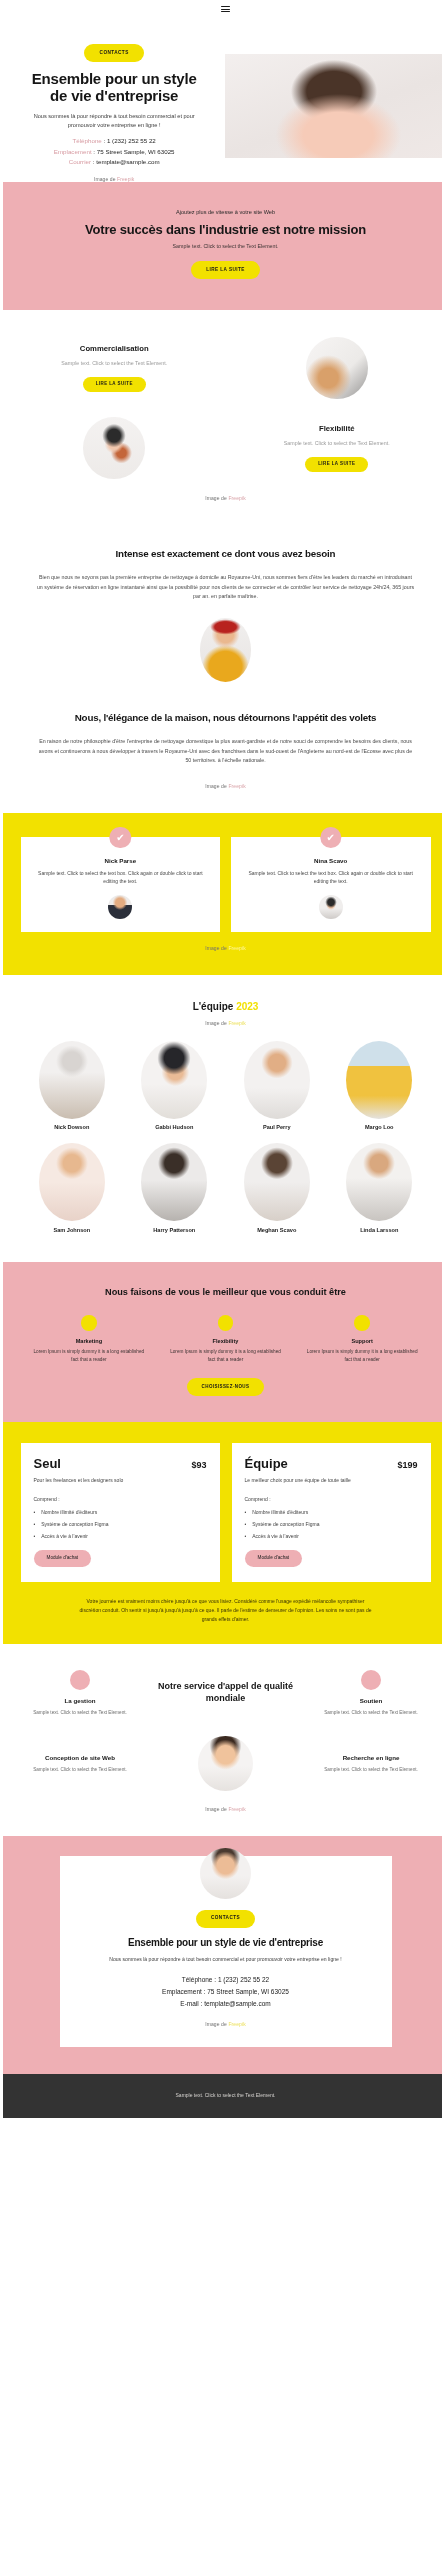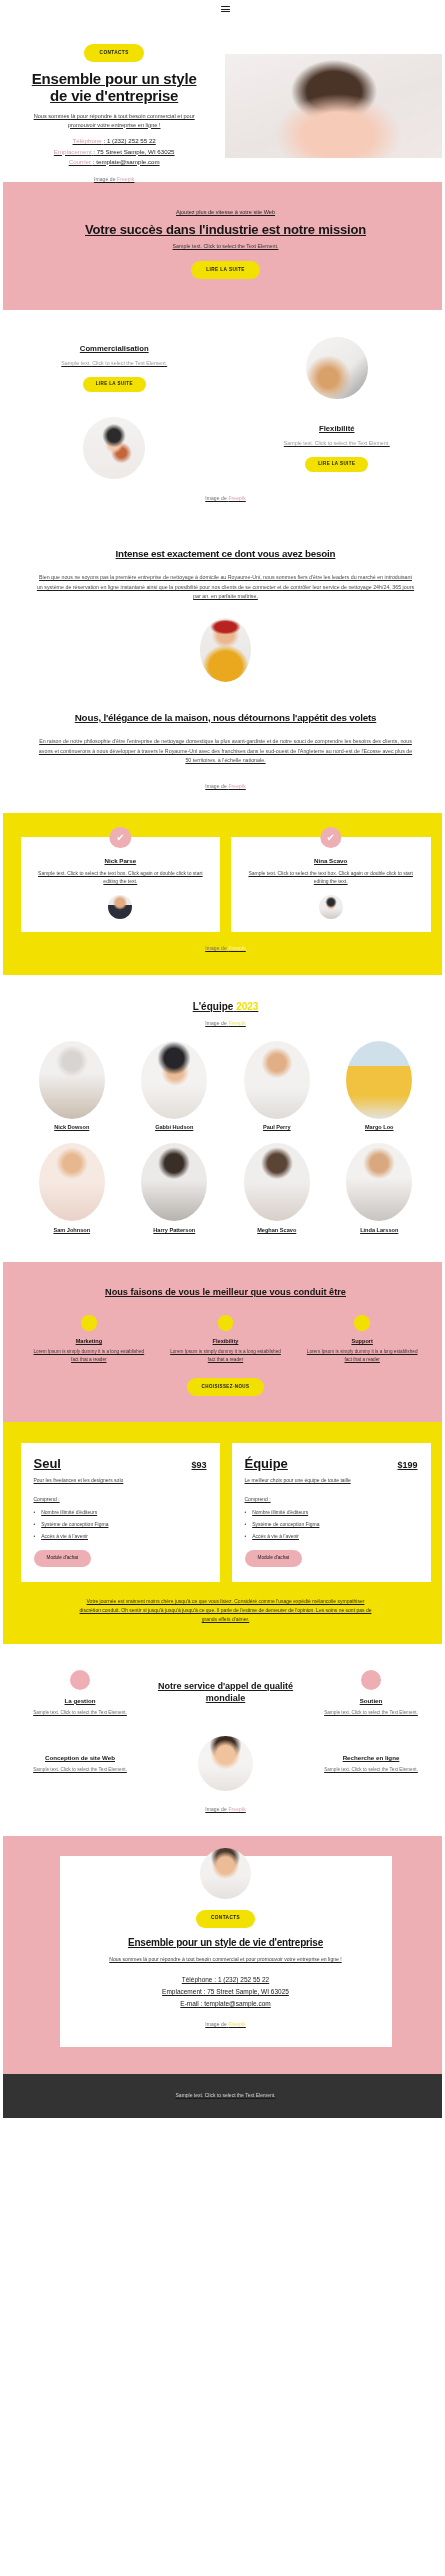--- a/index.html
+++ b/index.html
@@ -4,21 +4,21 @@
 <title>Ensemble pour un style de vie d'entreprise</title>
 <style>
   * { box-sizing: border-box; margin: 0; padding: 0; }
   html, body { width: 445px; }
   body {
     font-family: "Liberation Sans", sans-serif;
     background: #ffffff;
     color: #1b1b1b;
     -webkit-font-smoothing: antialiased;
   }
-  .page { width: 439px; margin: 0 auto; overflow: hidden; text-decoration: underline; }
+  .page { width: 439px; margin: 0 auto; overflow: hidden; }
   .sect { width: 445px; }
 
   .btn {
     display: inline-block;
     border: none;
     border-radius: 593px;
     font-family: "Liberation Sans", sans-serif;
     font-weight: bold;
     letter-spacing: .09em;
     cursor: pointer;

